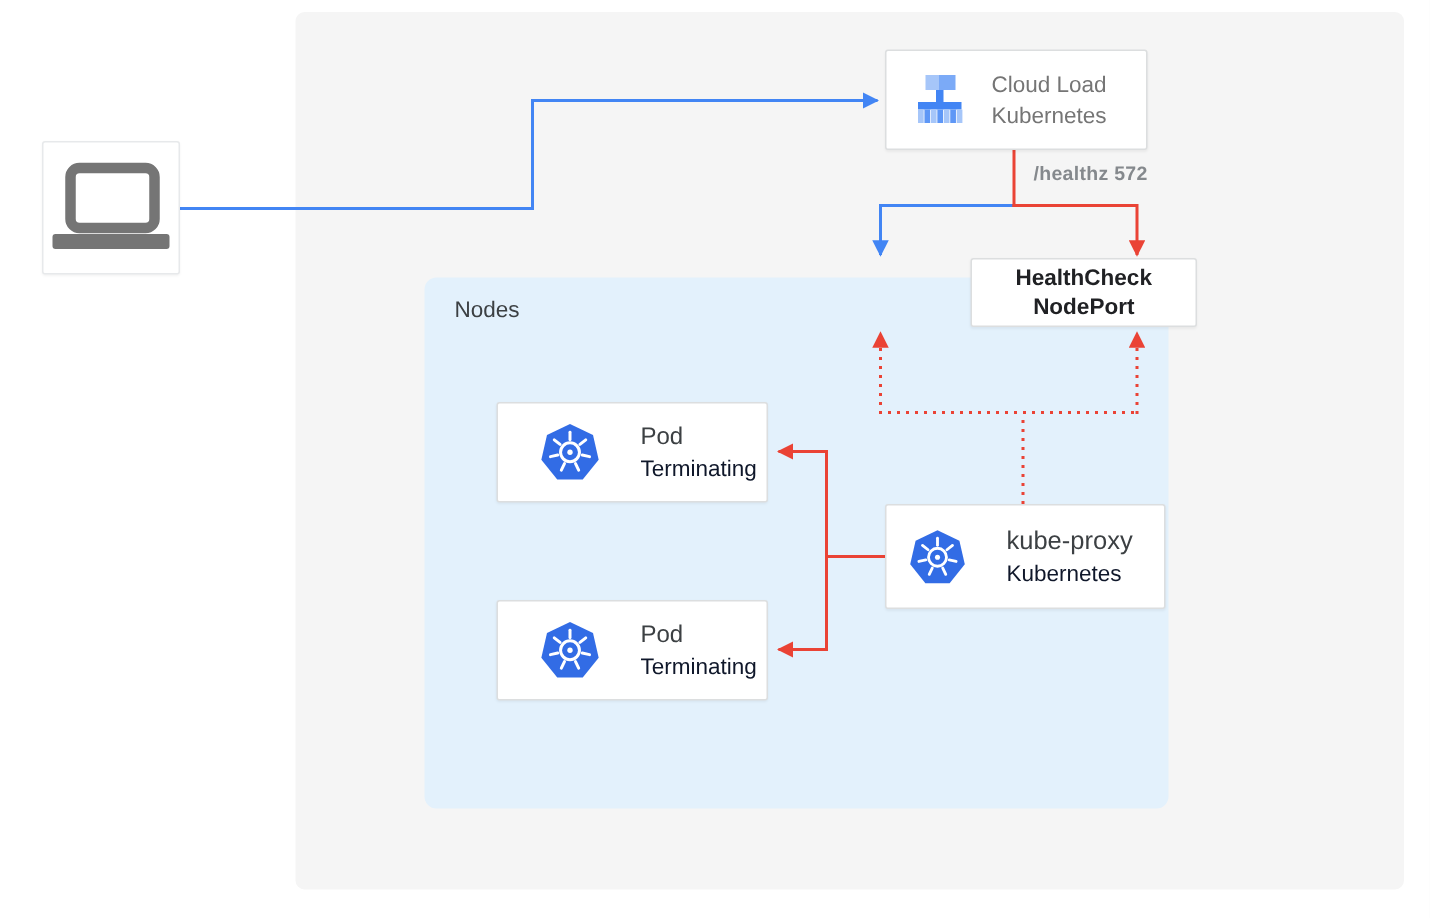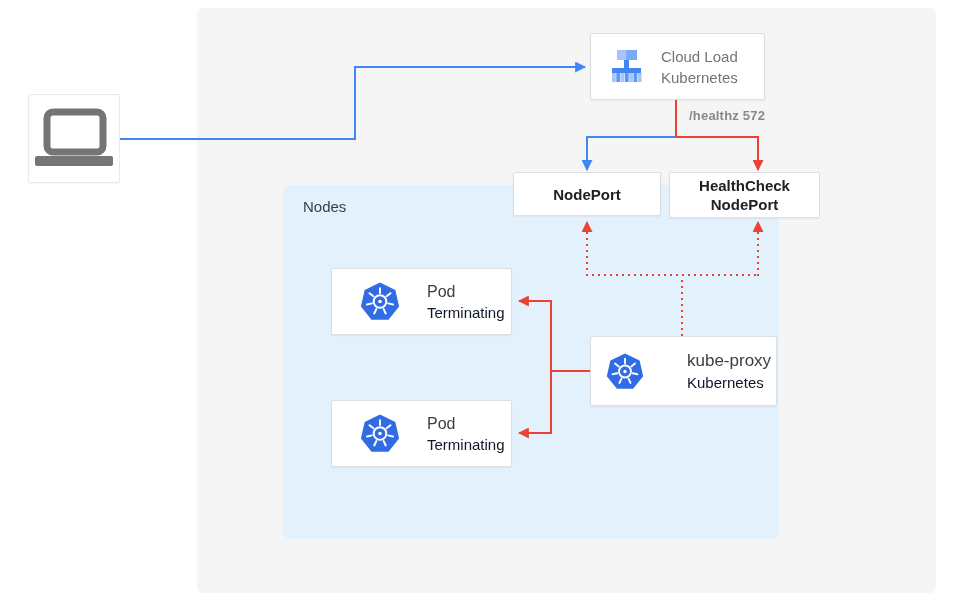--- a/index.html
+++ b/index.html
@@ -61,41 +61,41 @@
   }
   .nodeport-box {
     left: 513px; top: 172px;
     width: 148px; height: 44px;
     justify-content: center;
     font-size: 15px;
     font-weight: bold;
     color: #202124;
   }
   .hc-box {
-    left: 669px; top: 172px;
+    left: 647px; top: 172px;
     width: 151px; height: 46px;
     justify-content: center;
     text-align: center;
     font-size: 15px;
     line-height: 19px;
     font-weight: bold;
     color: #202124;
   }
   .pod-box {
     width: 181px; height: 67px;
     padding-left: 27px;
     gap: 26px;
   }
   .pod-box-1 { left: 331px; top: 268px; }
   .pod-box-2 { left: 331px; top: 400px; }
   .kp-box {
     left: 590px; top: 336px;
     width: 187px; height: 70px;
     padding-left: 14px;
-    gap: 42px;
+    gap: 26px;
   }
   .card-title { font-size: 16px; color: #3c4043; }
   .card-subtitle { font-size: 15px; color: #0f172a; margin-top: 3px; }
   .kp-box .card-title { font-size: 17px; }
   .health-label {
     position: absolute;
     left: 689px; top: 108px;
     font-size: 13px;
     font-weight: bold;
     color: #85898d;
@@ -172,23 +172,20 @@
         <rect x="14.6" y="26" width="3.8" height="9" fill="#a6c6f9"></rect>
         <rect x="18.9" y="26" width="3.8" height="9" fill="#5e97f6"></rect>
         <rect x="23.2" y="26" width="3.8" height="9" fill="#a6c6f9"></rect>
         <rect x="27.5" y="26" width="3.8" height="9" fill="#5e97f6"></rect>
         <rect x="31.8" y="26" width="3.8" height="9" fill="#a6c6f9"></rect>
       </svg>
     </span>
     <span class="clb-label">Cloud Load Kubernetes</span>
   </div>
 
-  <div class="box nodeport-box">
-    <span>NodePort</span>
-  </div>
 
   <div class="box hc-box">
     <span>HealthCheck NodePort</span>
   </div>
 
   <div class="box pod-box pod-box-1">
     <span class="icon-wrap">
       <svg width="42" height="41" viewBox="0 0 40 39">
         <polygon points="20,1.5 34.6,8.5 38.2,24.2 28.1,36.8 11.9,36.8 1.8,24.2 5.4,8.5" fill="#326ce5"></polygon>
         <g stroke="#ffffff" stroke-width="1.9" fill="none" stroke-linecap="round">

